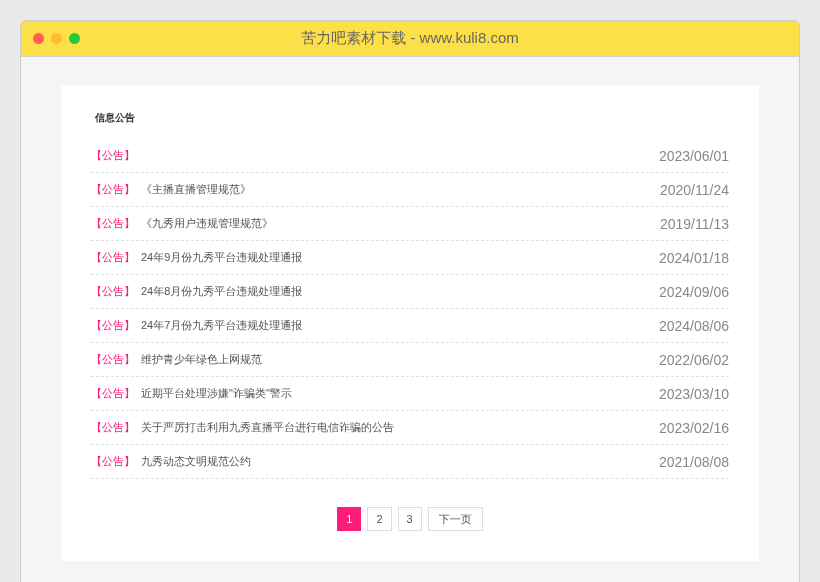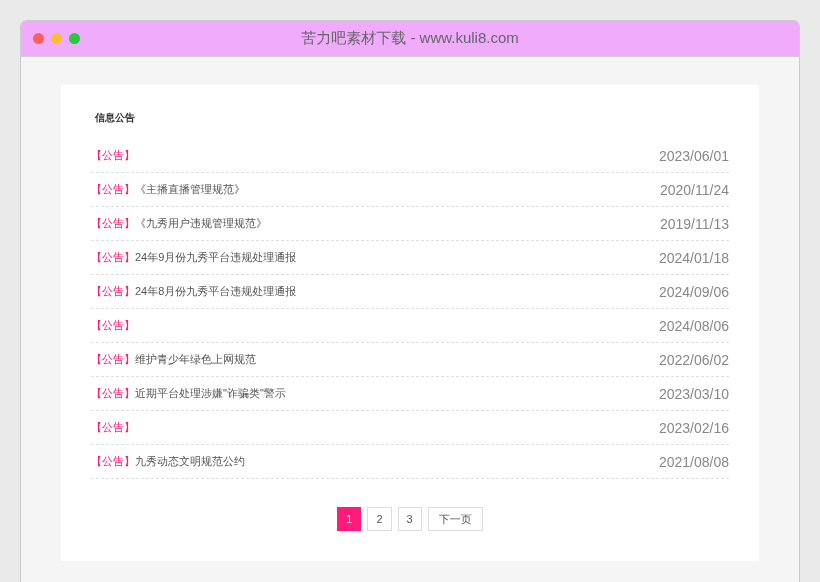--- a/index.html
+++ b/index.html
@@ -17,21 +17,21 @@
     }
     .window {
       width: 780px;
       background: #f5f5f5;
       border: 1px solid #ccc;
       border-radius: 6px;
       overflow: hidden;
     }
     .titlebar {
       height: 36px;
-      background: #f0abfc;
+      background: #fde047;
       border-bottom: 1px solid #d0d0d0;
       display: flex;
       align-items: center;
       padding: 0 12px;
       position: relative;
     }
     .traffic-lights {
       display: flex;
       gap: 7px;
     }
@@ -74,20 +74,21 @@
       display: flex;
       align-items: center;
       justify-content: space-between;
       height: 34px;
       border-bottom: 1px dashed #e0e0e0;
       font-size: 11px;
     }
     .item-left {
       display: flex;
       align-items: center;
+      gap: 6px;
     }
     .tag {
       color: #ff1b7a;
     }
     .item-title {
       color: #555;
     }
     .item-date {
       color: #888;
       font-size: 14px;
@@ -169,40 +170,42 @@
           <li class="list-item">
             <div class="item-left">
               <span class="tag">【公告】</span>
               <span class="item-title">24年8月份九秀平台违规处理通报</span>
             </div>
             <span class="item-date">2024/09/06</span>
           </li>
           <li class="list-item">
             <div class="item-left">
               <span class="tag">【公告】</span>
+              <span class="item-title">24年7月份九秀平台违规处理通报</span>
             </div>
             <span class="item-date">2024/08/06</span>
           </li>
           <li class="list-item">
             <div class="item-left">
               <span class="tag">【公告】</span>
               <span class="item-title">维护青少年绿色上网规范</span>
             </div>
             <span class="item-date">2022/06/02</span>
           </li>
           <li class="list-item">
             <div class="item-left">
               <span class="tag">【公告】</span>
               <span class="item-title">近期平台处理涉嫌"诈骗类"警示</span>
             </div>
             <span class="item-date">2023/03/10</span>
           </li>
           <li class="list-item">
             <div class="item-left">
               <span class="tag">【公告】</span>
+              <span class="item-title">关于严厉打击利用九秀直播平台进行电信诈骗的公告</span>
             </div>
             <span class="item-date">2023/02/16</span>
           </li>
           <li class="list-item">
             <div class="item-left">
               <span class="tag">【公告】</span>
               <span class="item-title">九秀动态文明规范公约</span>
             </div>
             <span class="item-date">2021/08/08</span>
           </li>

